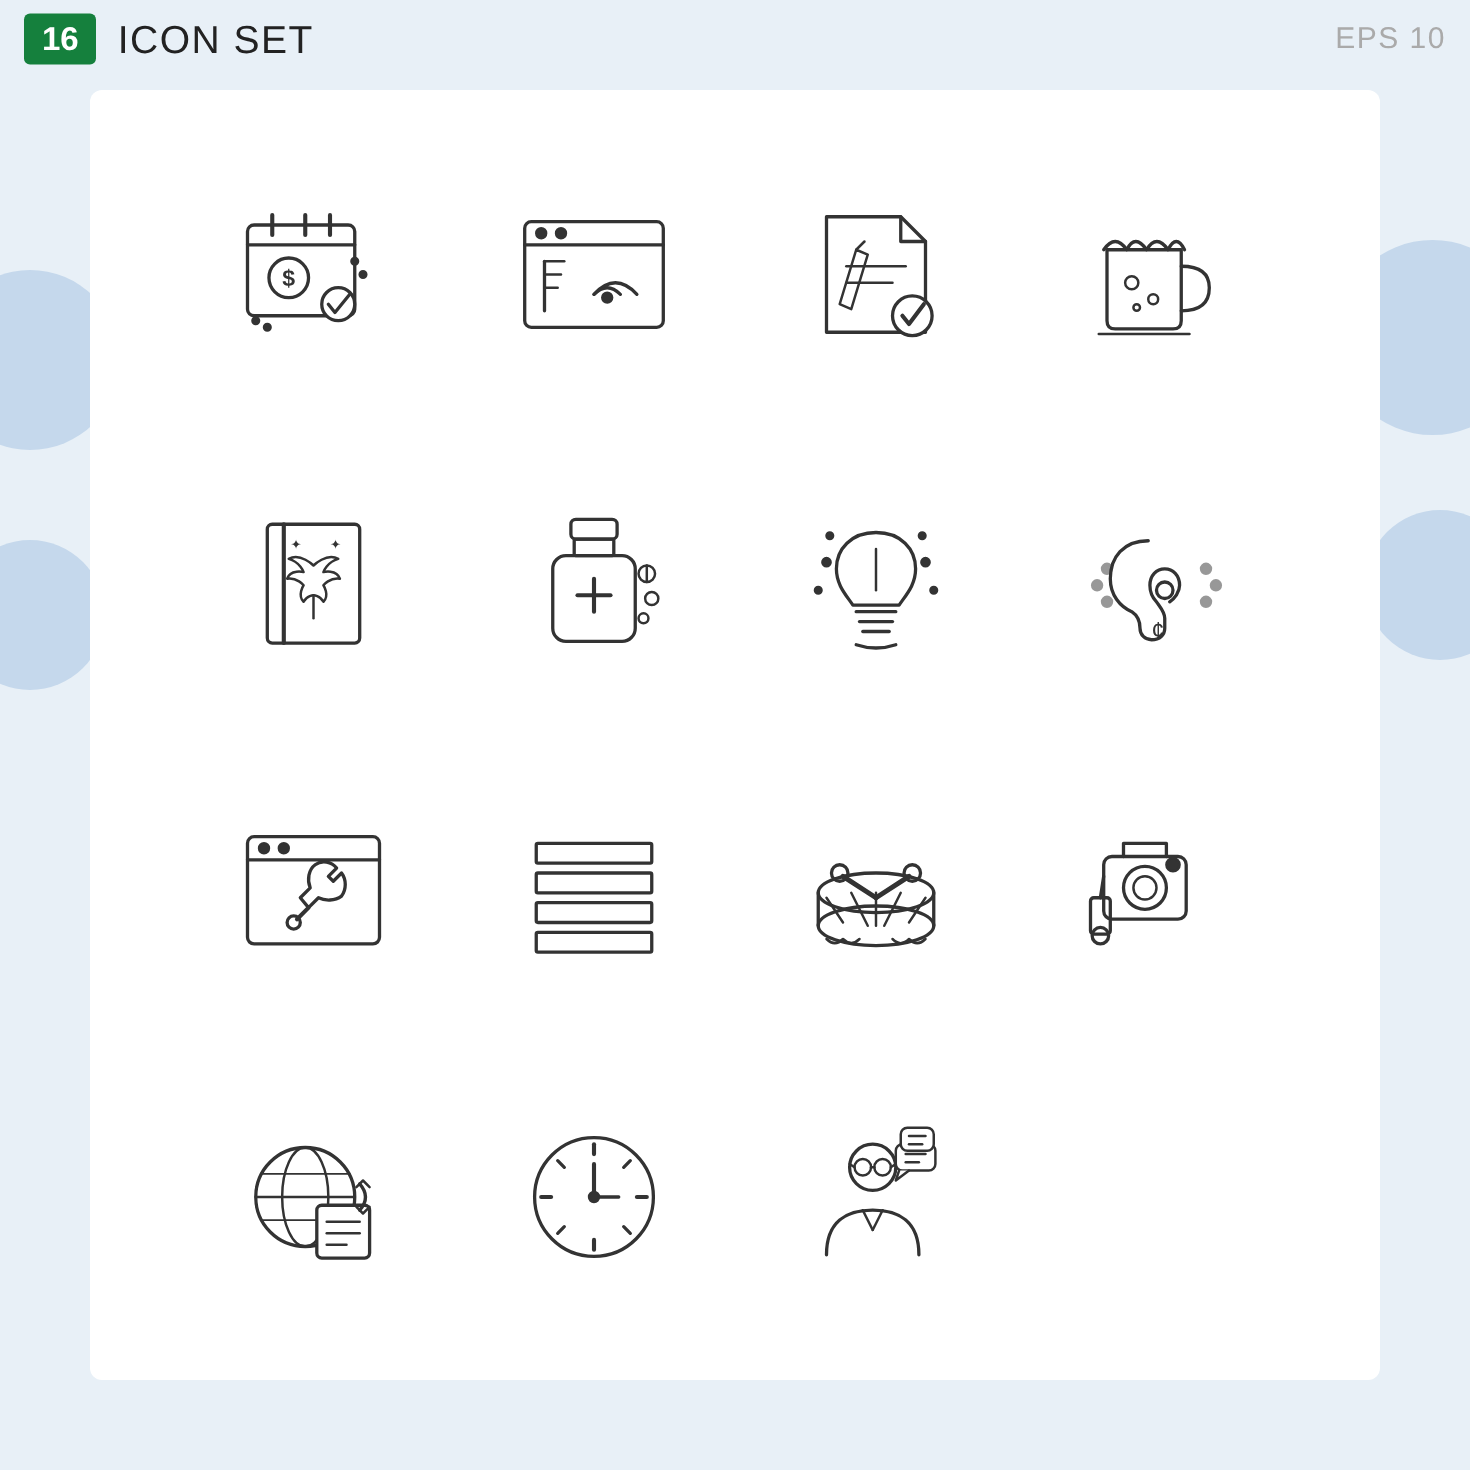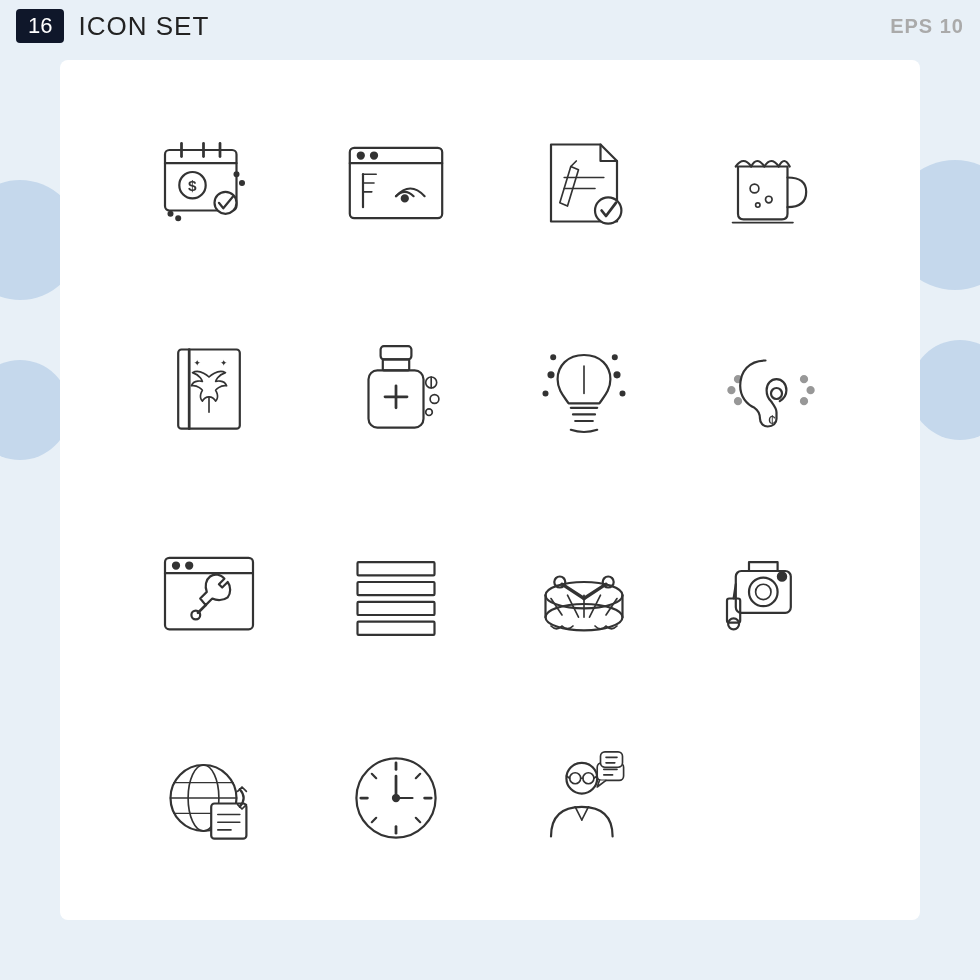--- a/index.html
+++ b/index.html
@@ -36,39 +36,39 @@
 
     .header {
       position: absolute;
       top: 0; left: 0; right: 0;
       height: 52px;
       display: flex;
       align-items: center;
       padding: 0 16px;
     }
     .header-badge {
-      background: #0f172a;
+      background: #15803d;
       color: white;
       font-size: 22px;
-      font-weight: normal;
+      font-weight: bold;
       padding: 4px 12px;
       border-radius: 4px;
       margin-right: 14px;
     }
     .header-title {
       font-size: 26px;
       font-weight: normal;
       color: #222;
       letter-spacing: 1px;
     }
     .header-eps {
       position: absolute;
       right: 16px;
       font-size: 20px;
-      font-weight: bold;
+      font-weight: normal;
       color: #aaa;
       letter-spacing: 1px;
     }
 
     .main-card {
       position: absolute;
       top: 60px; left: 60px; right: 60px; bottom: 60px;
       background: white;
       border-radius: 8px;
       display: flex;

